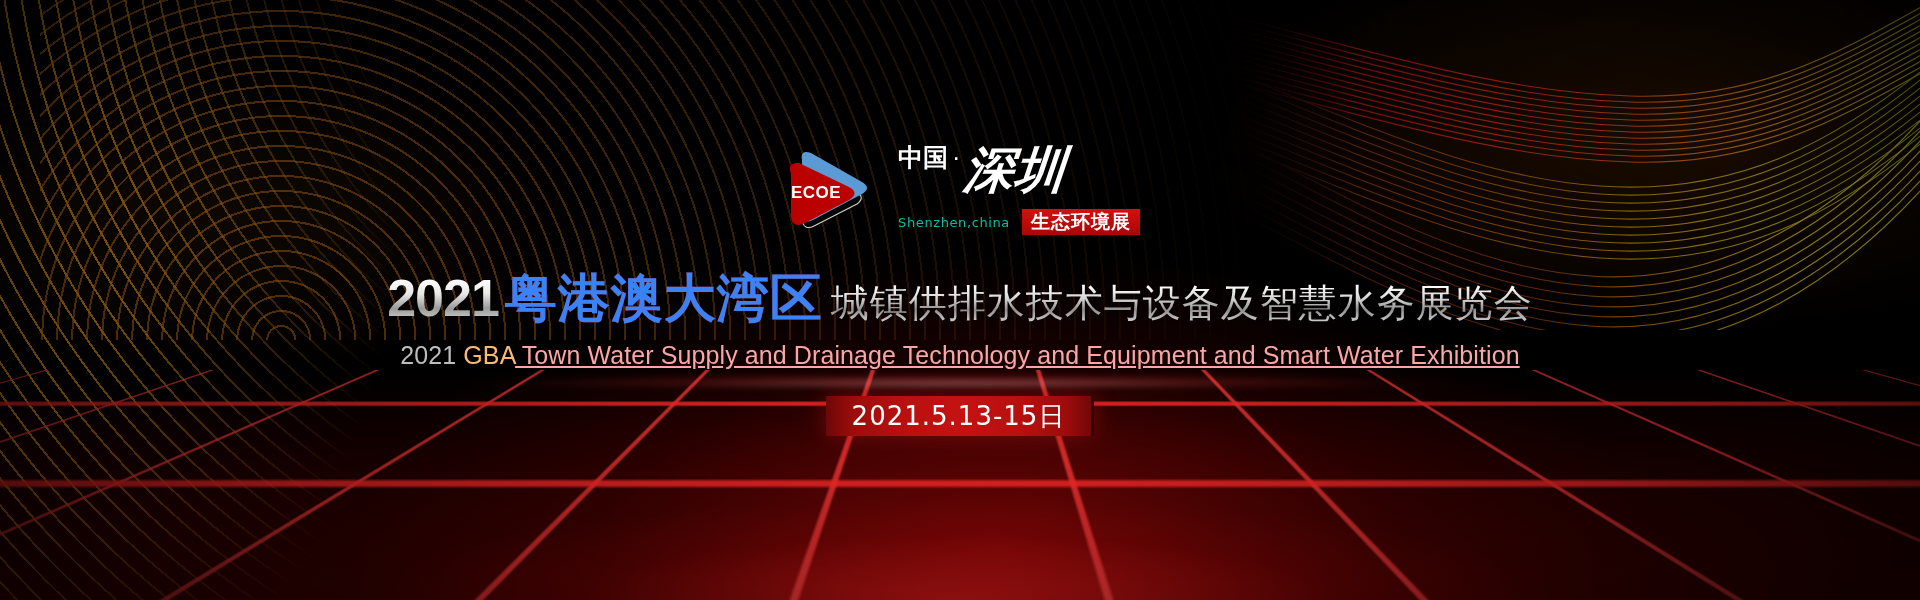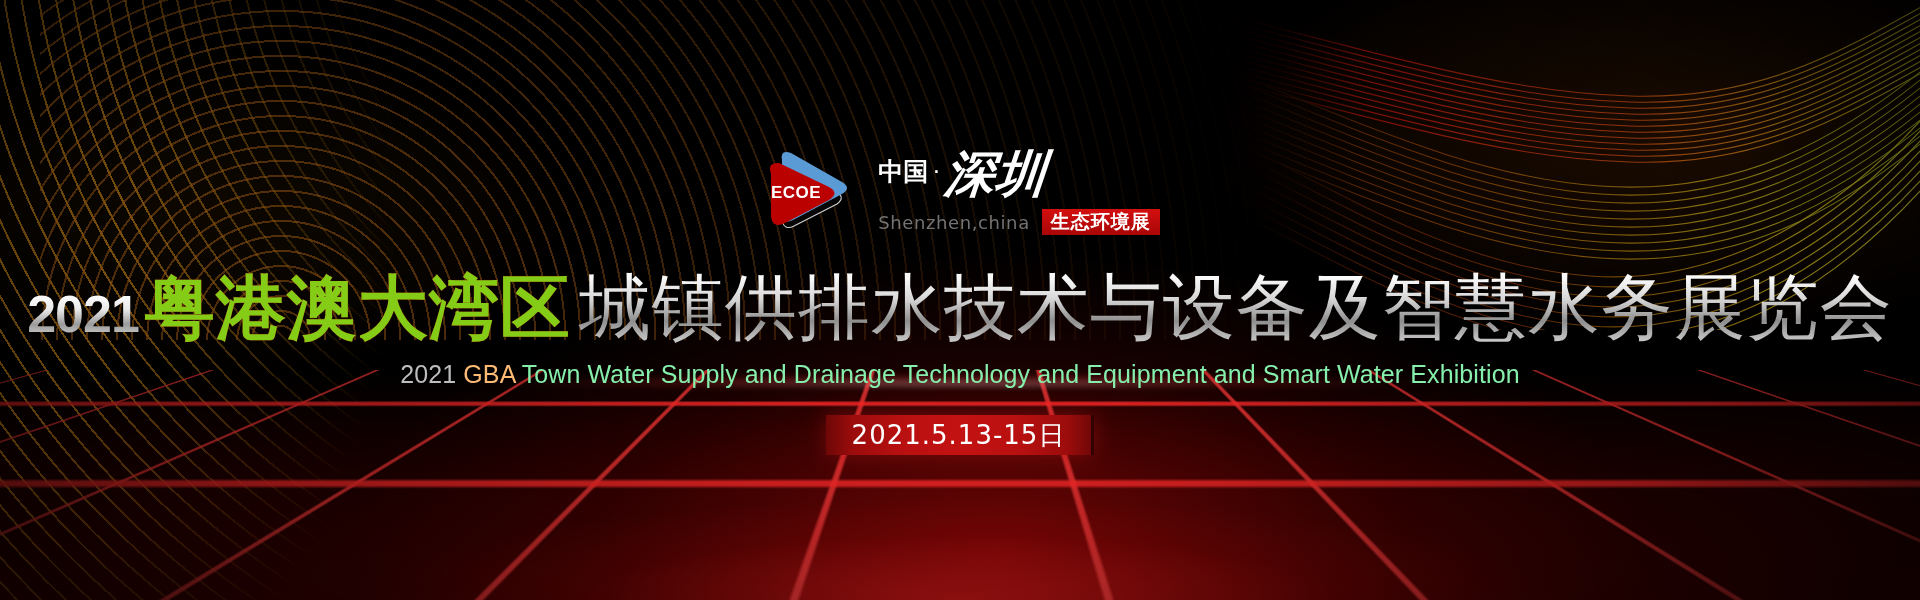--- a/index.html
+++ b/index.html
@@ -148,21 +148,21 @@
 
   #shenzhen-block {
     display: flex;
     flex-direction: column;
     justify-content: center;
     height: 92px;
     padding-top: 4px;
   }
   #shenzhen-top {
     display: flex;
-    align-items: center;
+    align-items: flex-start;
     gap: 4px;
     height: 58px;
   }
   .sz-cn {
     color: #fff;
     font-size: 25px;
     font-weight: 700;
     letter-spacing: 0px;
     line-height: 1;
     padding-bottom: 6px;
@@ -189,22 +189,22 @@
       -1px 1px 0 rgba(0,0,0,0.95),
       0 0 6px rgba(0,0,0,0.95);
   }
   #shenzhen-bottom {
     display: flex;
     align-items: center;
     gap: 12px;
     margin-top: 6px;
   }
   #sz-pinyin {
-    color: #737373;
-    font-size: 18px;
+    color: #14b8a6;
+    font-size: 13px;
     letter-spacing: 0.6px;
     font-weight: 500;
     font-family: "DejaVu Sans", sans-serif;
   }
   #sz-badge {
     background: linear-gradient(to bottom, #d40f0f 0%, #a90606 100%);
     color: #fff;
     font-size: 19px;
     font-weight: 700;
     padding: 3px 9px 4px 9px;
@@ -226,53 +226,53 @@
     font-weight: 700;
     letter-spacing: -1px;
     background: linear-gradient(to bottom, #ffffff 12%, #e8e8e8 42%, #9a9a9a 70%, #dedede 100%);
     -webkit-background-clip: text;
     background-clip: text;
     color: transparent;
     -webkit-text-fill-color: transparent;
     padding-right: 6px;
   }
   .hl-red {
-    font-size: 70px;
+    font-size: 52px;
     font-weight: 700;
-    color: #84cc16;
+    color: #3b82f6;
     letter-spacing: 1px;
     font-family: Liberation Serif, serif;
     text-shadow: 0 0 1px #a60b0b;
   }
   .hl-silver {
-    font-size: 72px;
+    font-size: 38px;
     font-weight: 400;
     letter-spacing: 1px;
-    font-family: Liberation Serif, serif;
+    font-family: Liberation Sans, sans-serif;
     background: linear-gradient(to bottom, #fafafa 8%, #d6d6d6 38%, #8e8e8e 68%, #cfcfcf 100%);
     -webkit-background-clip: text;
     background-clip: text;
     color: transparent;
     -webkit-text-fill-color: transparent;
     padding-left: 8px;
   }
 
   
   #subtitle {
     margin-top: 16px;
     white-space: nowrap;
     font-size: 25px;
     font-weight: 400;
     letter-spacing: 0.1px;
     color: #c9c9c9;
     font-family: "Liberation Sans", "DejaVu Sans", sans-serif;
   }
   #sub-year { color: #bdbdbd; }
   #sub-gba { color: #fdba74; font-weight: 400; }
-  #sub-rest { color: #86efac; }
+  #sub-rest { color: #fca5a5; text-decoration: underline; }
 
   
   #infobar {
     margin-top: 26px;
     display: flex;
     align-items: stretch;
     height: 40px;
     background: linear-gradient(to right,
         #6d0707 0%, #9c0c0c 10%, #b81010 28%, #c41212 50%, #b81010 72%, #9c0c0c 90%, #6d0707 100%);
     box-shadow: 0 0 22px rgba(190,20,20,0.45);

